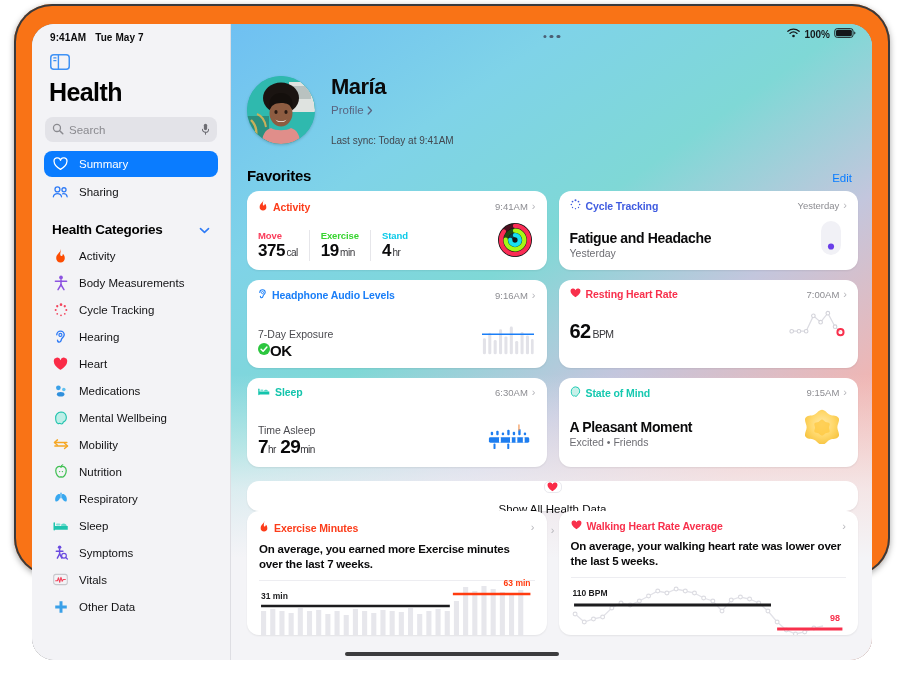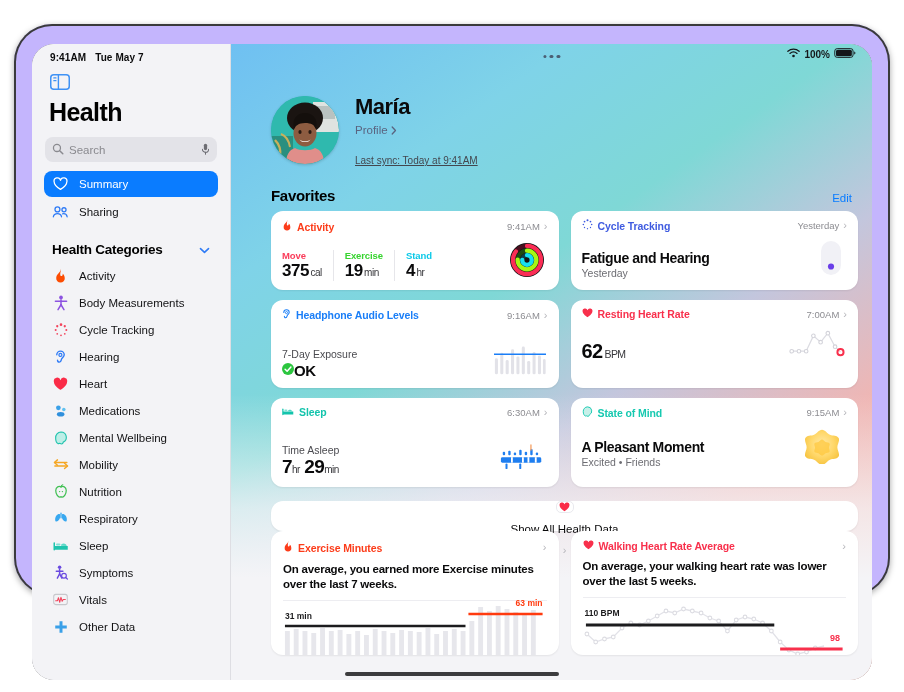--- a/index.html
+++ b/index.html
@@ -5,23 +5,23 @@
   * { box-sizing: border-box; margin: 0; padding: 0; }
   html, body {
     width: 904px; height: 692px;
     background: #ffffff;
     font-family: "Liberation Sans", sans-serif;
     overflow: hidden;
   }
 
   
   #device {
-    position: absolute; left: 14px; top: 24px;
+    position: absolute; left: 14px; top: 4px;
     width: 876px; height: 572px;
-    background: #c4b5fd;
+    background: #f97316;
     border-radius: 38px;
     box-shadow: 0 0 0 2px #3a3a3c inset, 0 2px 6px rgba(0,0,0,.35);
   }
   #bezel {
     position: absolute; left: 18px; top: 20px;
     width: 840px; height: 636px;
     background: #000;
     border-radius: 22px;
     overflow: hidden;
   }
@@ -104,34 +104,34 @@
     position: absolute; right: 16px; top: 4px;
     display: flex; align-items: center; gap: 4px;
     font-size: 10px; font-weight: bold; color: #15171a;
   }
   #multitask-handle {
     position: absolute; left: 50%; top: 7px; transform: translateX(-50%);
     display: flex; gap: 3.5px; cursor: pointer; padding: 4px 8px;
   }
   #multitask-handle i { width: 3.4px; height: 3.4px; border-radius: 50%; background: #4b5f74; display: block; }
 
-  #scroll { position: absolute; inset: 0; padding: 0 14px 0 40px; }
+  #scroll { position: absolute; inset: 0; padding: 0 14px 0 16px; }
 
   
   #profile { display: flex; align-items: center; gap: 16px; margin-top: 50px; }
   #avatar {
     width: 68px; height: 68px; border-radius: 50%;
     overflow: hidden; flex: 0 0 68px;
     box-shadow: 0 1px 3px rgba(0,0,0,.18);
     background: #2bb7b1;
   }
   #user-name { font-size: 22px; font-weight: bold; color: #0a0a0b; letter-spacing: -.5px; }
   #profile-link { display: flex; align-items: center; gap: 3px; margin-top: 1px; cursor: pointer; }
   #profile-link .t { font-size: 11.5px; color: #5a6480; }
-  #last-sync { font-size: 10px; color: #43474f; margin-top: 16px; text-decoration: underline; }
+  #last-sync { font-size: 10px; color: #43474f; margin-top: 16px; }
 
   
   .sec-head {
     display: flex; align-items: flex-end; justify-content: space-between;
     margin: 21px 6px 7px 0;
   }
   .sec-head .title { font-size: 15px; font-weight: bold; color: #000; letter-spacing: -.3px; }
   .sec-head .edit { font-size: 11.5px; color: #0a7cff; cursor: pointer; }
 
   
@@ -576,21 +576,21 @@
                   </span>
                   <span>Cycle Tracking</span>
                 </div>
                 <div class="card-meta">
                   <span>Yesterday</span>
                   <span class="chev">›</span>
                 </div>
               </div>
               <div class="card-body">
                 <div>
-                  <div class="big-title">Fatigue and Hearing</div>
+                  <div class="big-title">Fatigue and Headache</div>
                   <div class="sub-line">Yesterday</div>
                 </div>
                 <div style="margin-right:6px;">
                   <svg viewBox="0 0 26 44" width="20" height="34">
                     <rect x="0" y="0" width="26" height="44" rx="13" fill="#f1f1f6"></rect>
                     <circle cx="13" cy="33" r="4" fill="#6a3ee8"></circle>
                   </svg>
                 </div>
               </div>
             </div>

